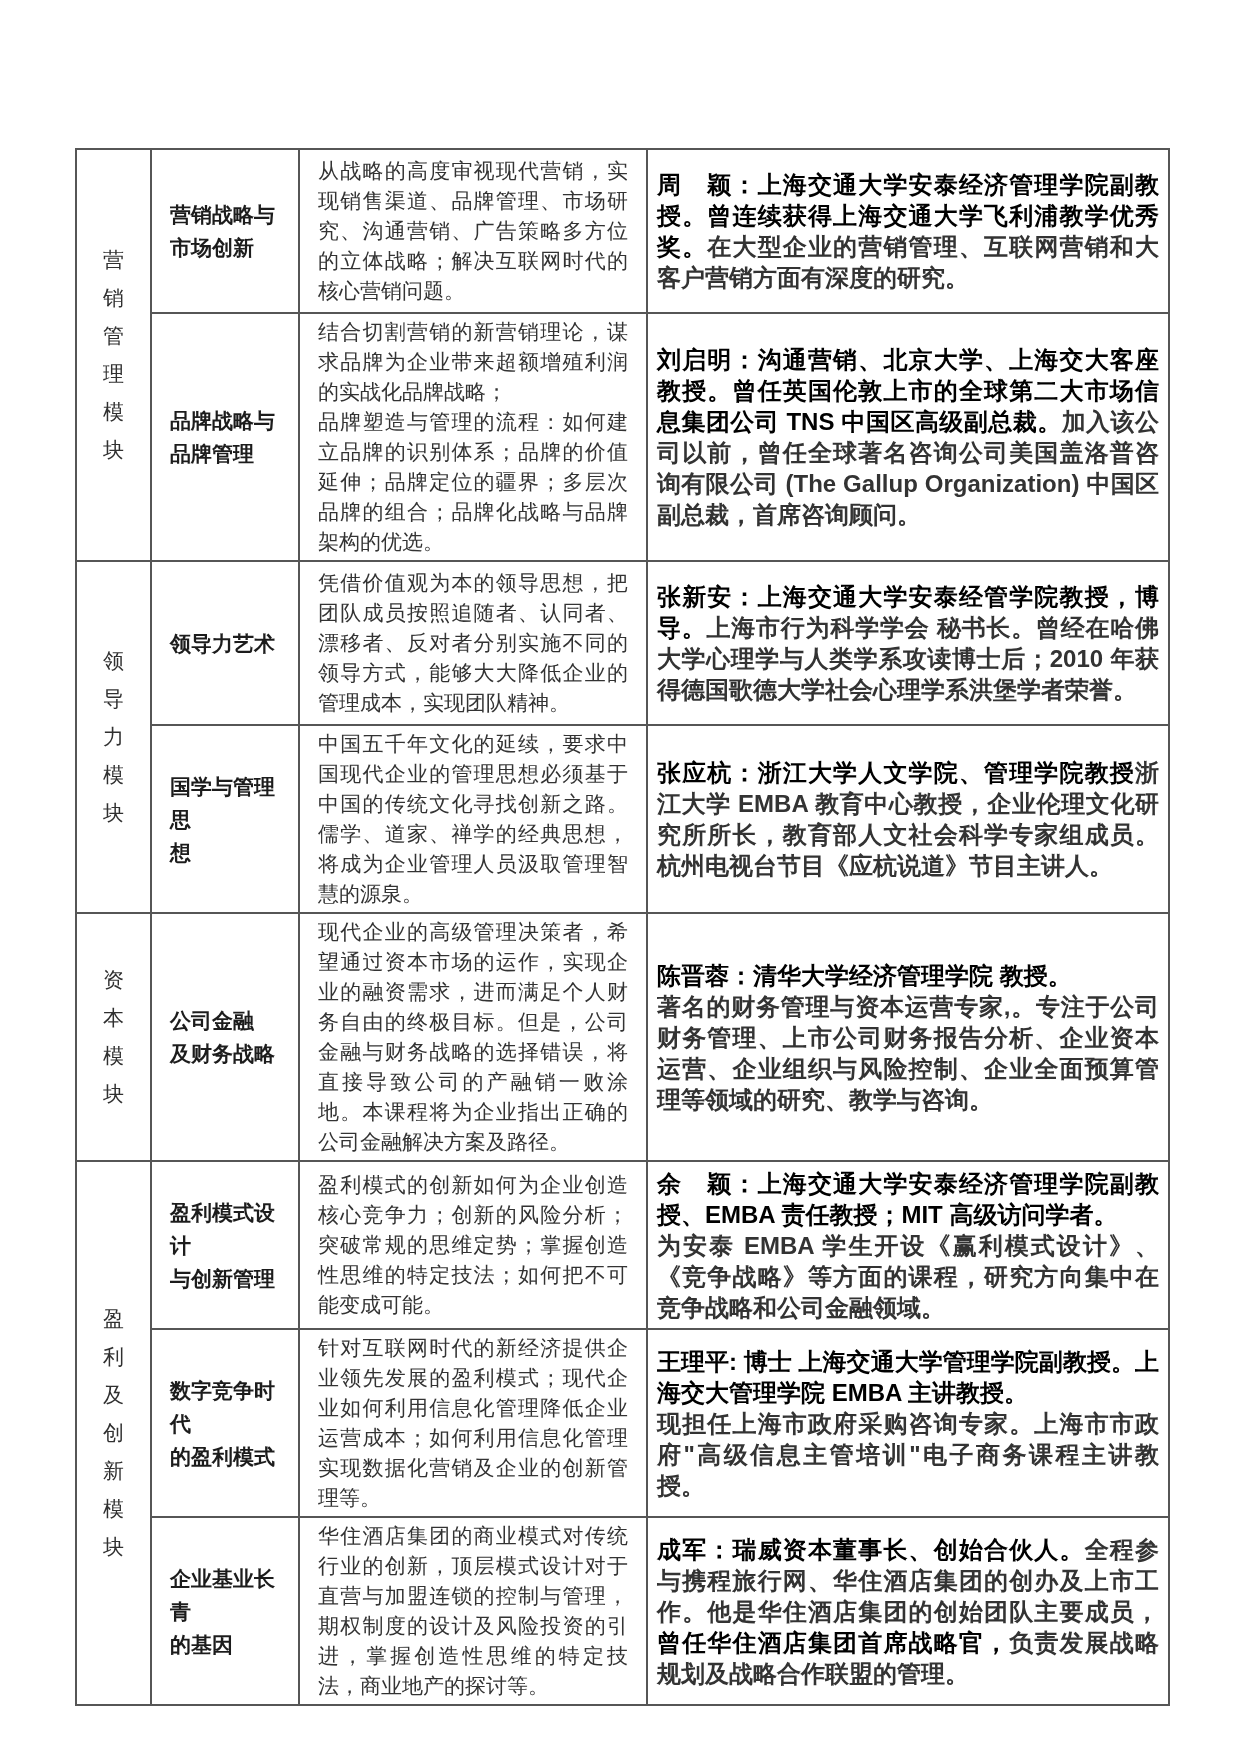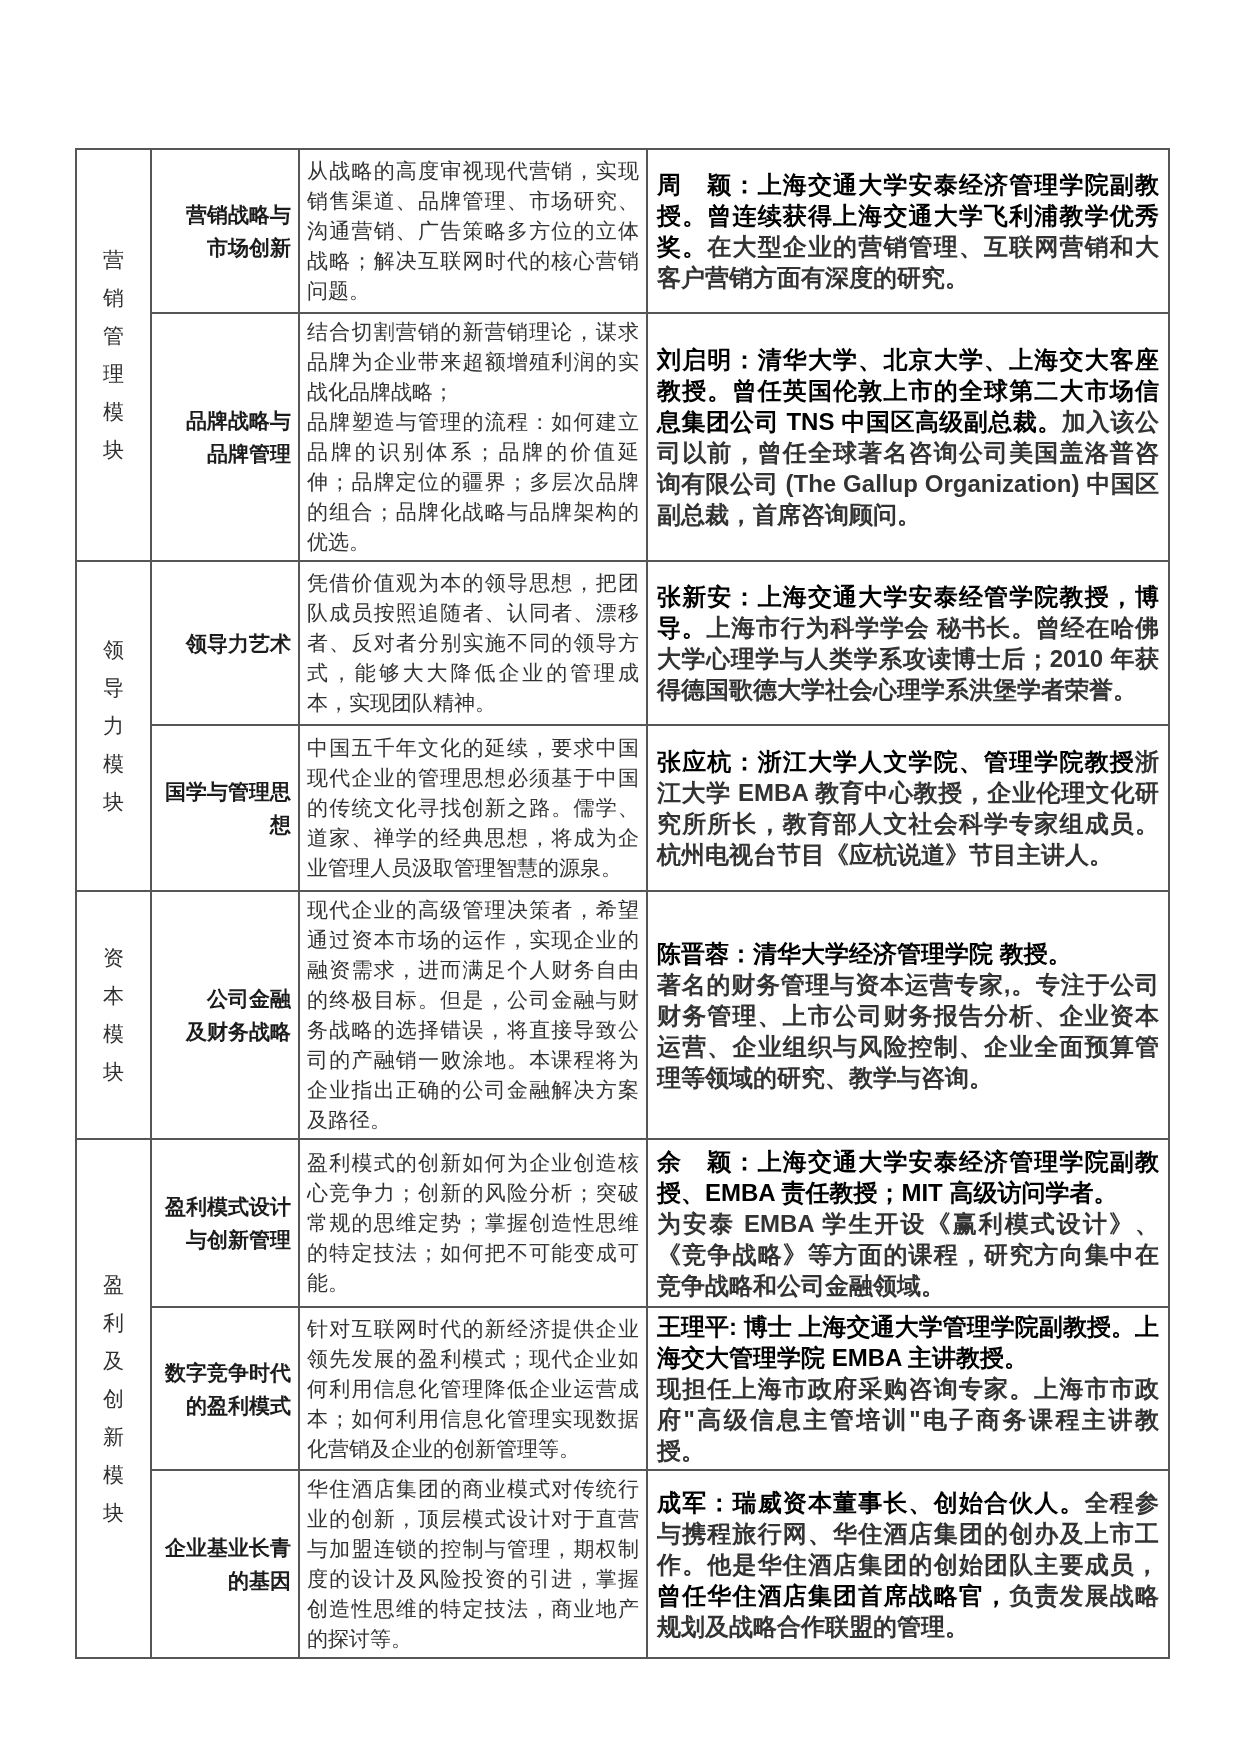--- a/index.html
+++ b/index.html
@@ -10,42 +10,42 @@
   .page { position: relative; width: 1240px; height: 1753px; background: #ffffff; }
 
   table.tbl {
     position: absolute; left: 75px; top: 148px;
     width: 1093px;
     border-collapse: collapse; table-layout: fixed;
   }
   td {
     border: 2px solid #565656;
     vertical-align: middle;
-    padding: 3px 7px;
+    padding: 3px 18px;
     overflow: hidden;
   }
   tr.r1 { height: 164px; }
   tr.r2 { height: 230px; }
   tr.r3 { height: 164px; }
   tr.r4 { height: 166px; }
   tr.r5 { height: 223px; }
   tr.r6 { height: 168px; }
   tr.r7 { height: 160px; }
   tr.r8 { height: 167px; }
 
   td.mod { padding: 5px 0; font-family: Liberation Serif, serif; }
   .vlabel {
     width: 23px; margin: 0 auto;
     word-break: break-all;
     font-size: 21px; line-height: 38px;
     text-align: center; color: #303030;
   }
   .cname {
     font-weight: bold; font-size: 21px; line-height: 33px;
-    text-align: right; white-space: pre-line; color: #1c1c1c;
+    text-align: left; white-space: pre-line; color: #1c1c1c;
   }
   .dtext {
     font-size: 21px; line-height: 30px;
     text-align: justify; text-justify: inter-character;
     white-space: pre-line; color: #333333;
   }
   td.bio { padding: 3px 9px; }
   .para {
     font-size: 24px; line-height: 31px; margin: 0;
     text-align: justify; text-justify: inter-character;
@@ -85,21 +85,21 @@
       <tr class="r2">
         <td>
           <div class="cname">品牌战略与
 品牌管理</div>
         </td>
         <td>
           <div class="dtext">结合切割营销的新营销理论，谋求品牌为企业带来超额增殖利润的实战化品牌战略；
 品牌塑造与管理的流程：如何建立品牌的识别体系；品牌的价值延伸；品牌定位的疆界；多层次品牌的组合；品牌化战略与品牌架构的优选。</div>
         </td>
         <td class="bio">
-          <p class="para"><span class="sb">刘启明：清华大学、北京大学、上海交大客座教授。曾任英国伦敦上市的全球第二大市场信息集团公司 TNS 中国区高级副总裁。</span><span class="sr">加入该公司以前，曾任全球著名咨询公司美国盖洛普咨询有限公司 (The Gallup Organization) 中国区副总裁，首席咨询顾问。</span></p>
+          <p class="para"><span class="sb">刘启明：沟通营销、北京大学、上海交大客座教授。曾任英国伦敦上市的全球第二大市场信息集团公司 TNS 中国区高级副总裁。</span><span class="sr">加入该公司以前，曾任全球著名咨询公司美国盖洛普咨询有限公司 (The Gallup Organization) 中国区副总裁，首席咨询顾问。</span></p>
         </td>
       </tr>
 
       <tr class="r3">
         <td class="mod" rowspan="2">
           <div class="vlabel">领导力模块</div>
         </td>
         <td>
           <div class="cname">领导力艺术</div>
         </td>

